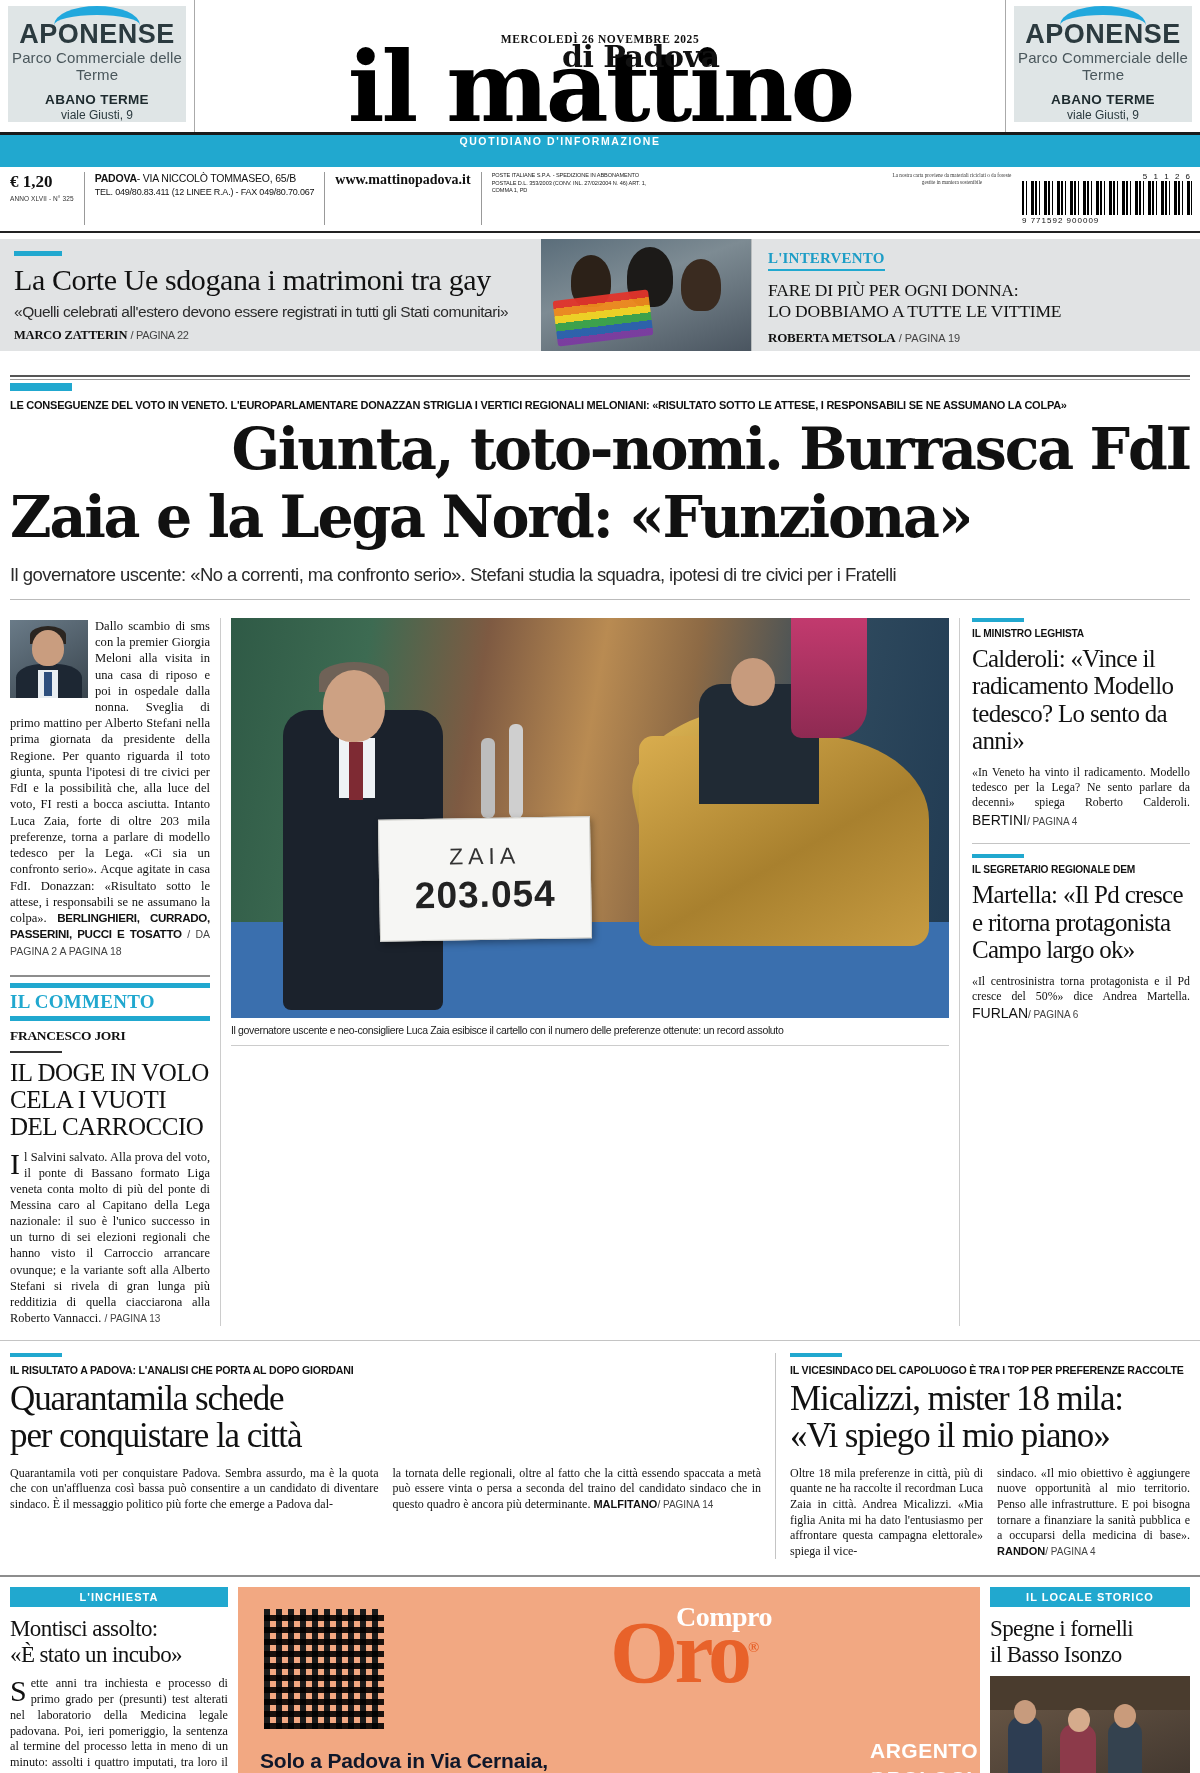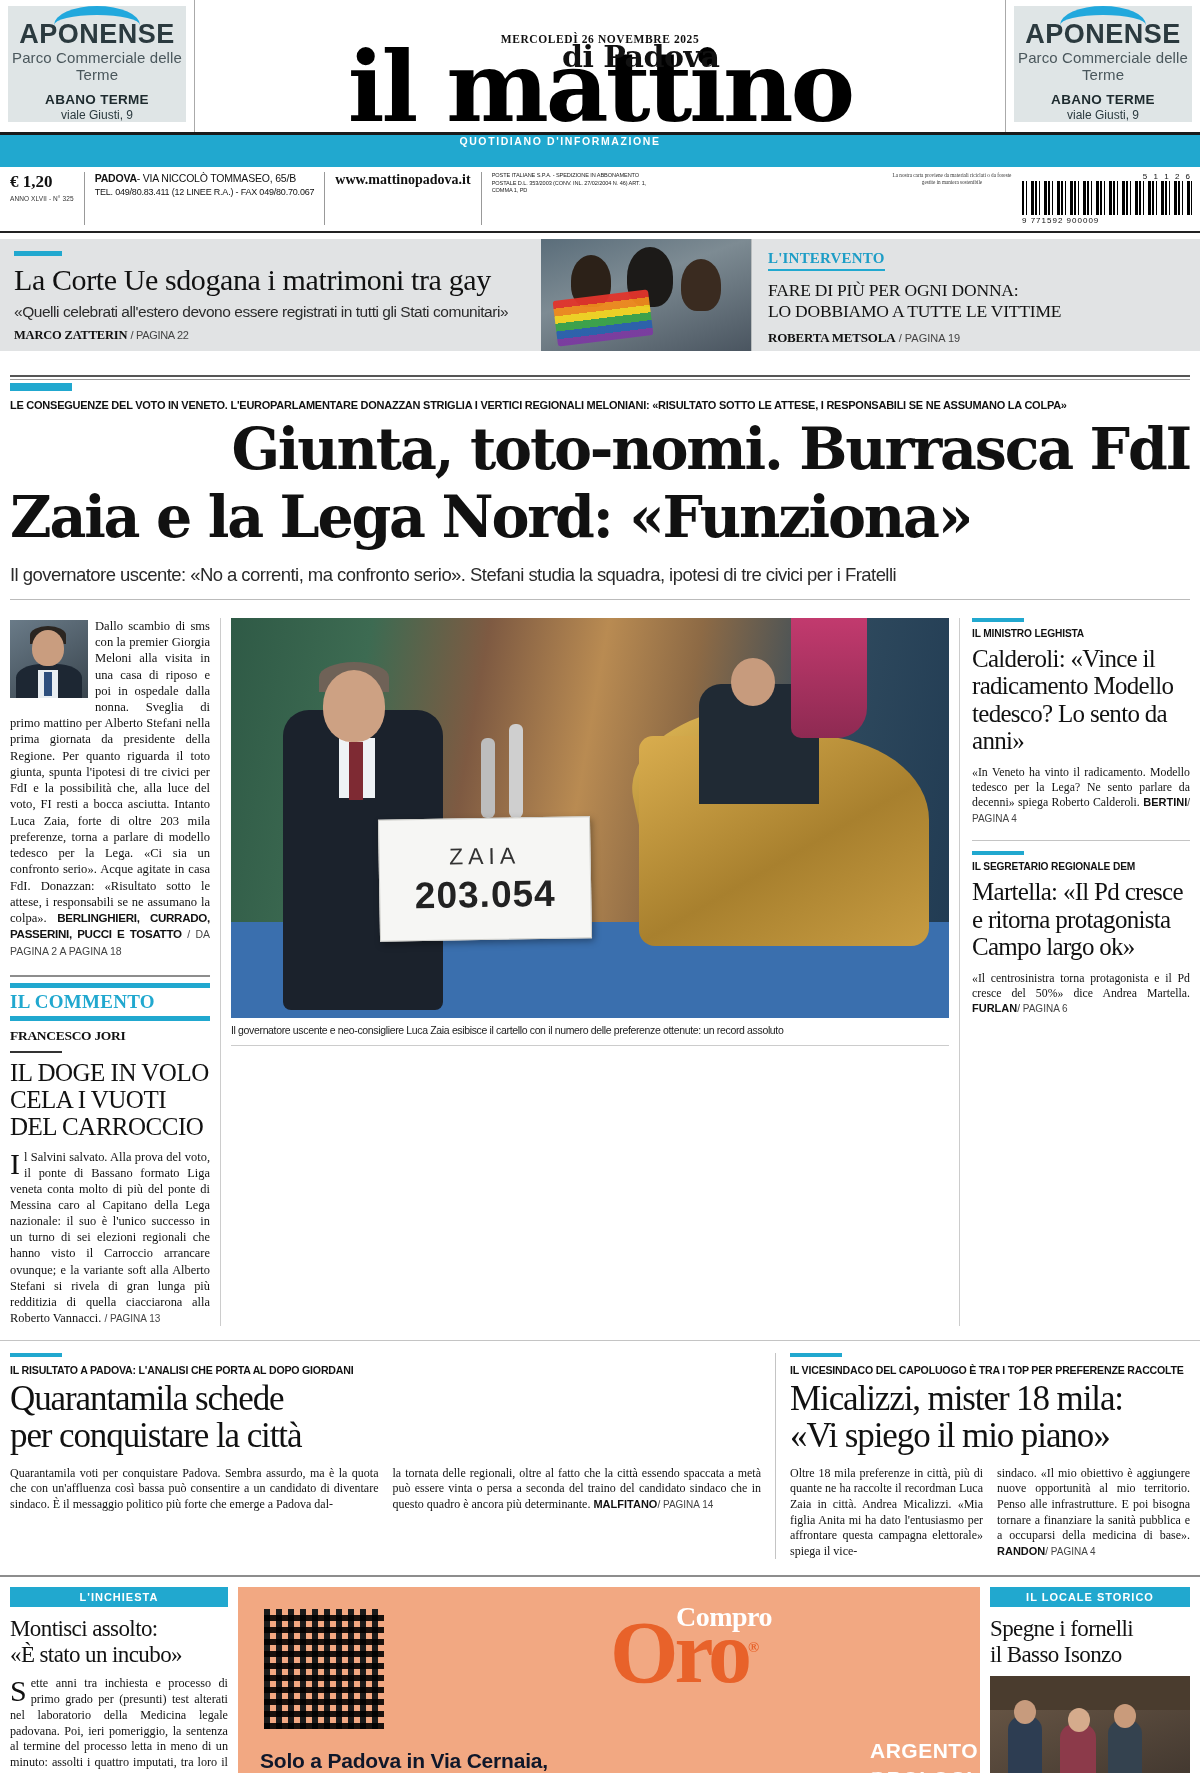--- a/index.html
+++ b/index.html
@@ -100,21 +100,21 @@
   .pm-pod2{position:absolute;left:278px;top:106px;width:14px;height:94px;background:#cfcfcf;border-radius:6px;}
   .pm-man2{position:absolute;left:468px;top:66px;width:120px;height:120px;background:#202a34;border-radius:22px 22px 0 0;}
   .pm-head2{position:absolute;left:500px;top:40px;width:44px;height:48px;background:#c79b7d;border-radius:50%;}
   .pm-arm{position:absolute;left:560px;top:0px;width:76px;height:120px;background:linear-gradient(180deg,#c23a6e,#8e2a52);border-radius:0 0 30px 10px;}
   .cap{font-family:"Liberation Sans",sans-serif;font-size:10.5px;color:#222;margin-top:6px;letter-spacing:-.35px;border-bottom:1px solid #ccc;padding-bottom:9px;}
 
   .r-label{font-family:"Liberation Sans",sans-serif;font-size:10.2px;font-weight:700;letter-spacing:-.15px;margin-top:4px;}
   .r-rule{width:52px;height:4px;background:#21a8cf;margin-bottom:6px;}
   .r-h{font-family:"Liberation Serif",serif;font-size:25px;line-height:1.1;letter-spacing:-.7px;margin-top:6px;}
   .r-t{font-family:"Liberation Serif",serif;font-size:11.8px;line-height:1.3;text-align:justify;margin-top:10px;}
-  .r-t b{font-weight:700;font-family:"Liberation Sans",sans-serif;font-size:11px;margin-top:45px;}
+  .r-t b{font-weight:400;font-family:"Liberation Sans",sans-serif;font-size:14px;margin-top:45px;}
   .r-t .pg{font-family:"Liberation Sans",sans-serif;font-size:10px;color:#444;}
   .divline{border-top:1px solid #c4c4c4;margin:14px 0 0 0;}
 
   .commento-rule{border-top:2px solid #8d8d8d;margin-top:16px;}
   .com-head{background:#fff;padding-top:6px;}
   .com-band{border-top:5px solid #21a8cf;border-bottom:5px solid #21a8cf;padding:3px 0;}
   .com-band span{font-family:"Liberation Serif",serif;font-weight:700;font-size:19px;color:#21a8cf;letter-spacing:.3px;}
   .com-by{font-family:"Liberation Serif",serif;font-weight:700;font-size:13.5px;letter-spacing:-.3px;margin-top:7px;}
   .com-sep{width:52px;border-top:2px solid #333;margin:7px 0 6px 0;}
   .com-h{font-family:"Liberation Serif",serif;font-size:25px;line-height:1.08;letter-spacing:-.5px;}

